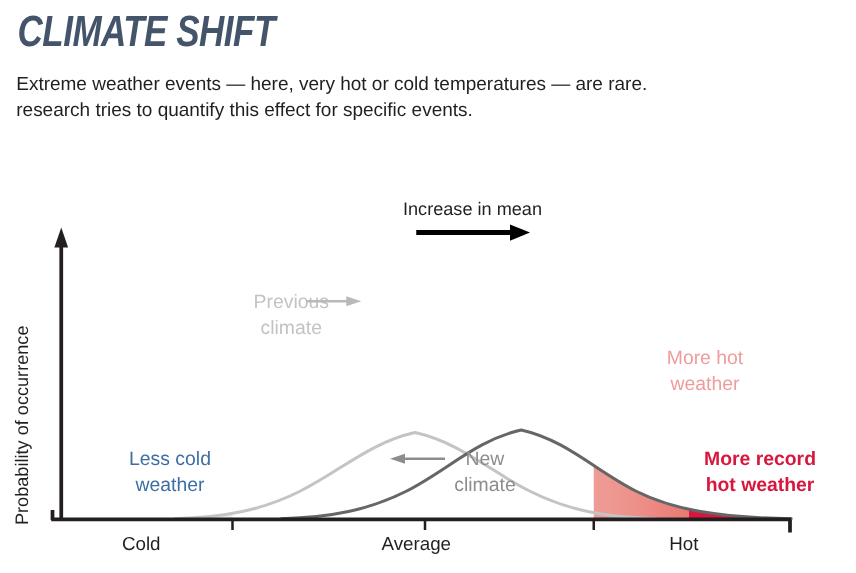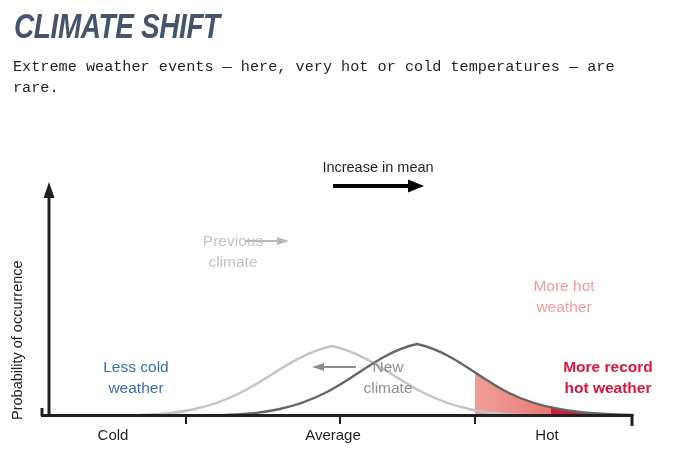--- a/index.html
+++ b/index.html
@@ -25,21 +25,21 @@
     line-height:1.05;
   }
   #deck{
     position:absolute;
     left:13px; top:57px;
     width:655px;
     font-size:15.2px;
     line-height:21.3px;
     color:#231f20;
   }
-  #deck p{margin:0;font-family:Liberation Mono, monospace;}
+  #deck p{margin:0;}
   #chart{
     position:absolute;
     left:0; top:150px;
     width:685px; height:308px;
   }
   .axis-title{
     font-size:14.5px;
     fill:#231f20;
   }
   .tick-label{
@@ -56,20 +56,21 @@
   .anno-record{ fill:#d8173f; font-weight:bold; }
   .anno-mean{ fill:#231f20; font-size:14.5px; }
 </style>
 </head>
 <body>
 
 <div id="headline">CLIMATE SHIFT</div>
 
 <div id="deck">
   <p>Extreme weather events — here, very hot or cold temperatures — are rare.</p>
+  <p>research tries to quantify this effect for specific events.</p>
 </div>
 
 <svg id="chart" viewBox="0 0 685 308">
   <defs>
     <linearGradient id="coldGrad" x1="0" y1="0" x2="1" y2="0">
       <stop offset="0" stop-color="#2e5f9e" stop-opacity="0"></stop>
       <stop offset="0.35" stop-color="#2e5f9e" stop-opacity="0.35"></stop>
       <stop offset="0.75" stop-color="#2e5f9e" stop-opacity="0.95"></stop>
       <stop offset="1" stop-color="#2e5f9e" stop-opacity="1"></stop>
     </linearGradient>

